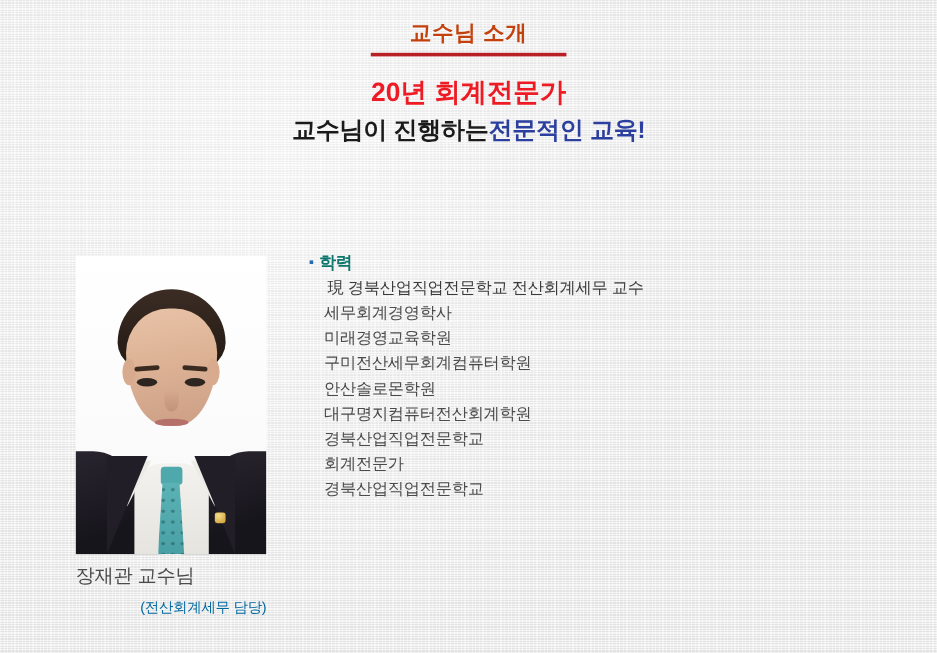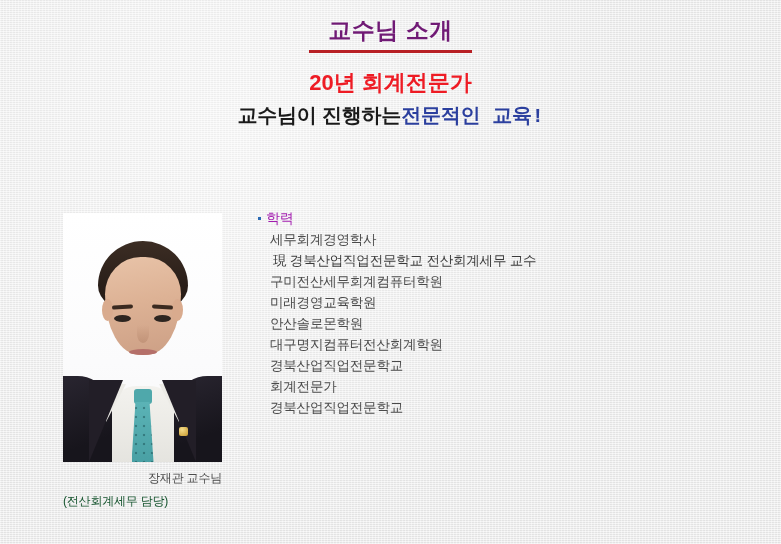--- a/index.html
+++ b/index.html
@@ -32,24 +32,24 @@
   .header {
     position: absolute;
     left: 0;
     top: 0;
     width: 781px;
     text-align: center;
   }
   .main-title {
     margin: 0;
     padding-top: 17px;
-    font-size: 23px;
+    font-size: 18px;
     font-weight: bold;
     letter-spacing: 0.5px;
-    color: #701a75;
+    color: #c2410c;
     line-height: 1.2;
     text-shadow: 0 1px 0 rgba(255,255,255,0.5);
   }
   .title-rule {
     width: 163px;
     height: 3px;
     margin: 5px auto 0 auto;
     background: #b82025;
   }
   .subtitle-red {
@@ -65,21 +65,20 @@
     margin: 0;
     padding-top: 7px;
     font-size: 20px;
     font-weight: bold;
     line-height: 1.25;
     color: #1a1a1a;
     letter-spacing: -0.2px;
   }
   .subtitle-mixed .accent {
     color: #2b3f9e;
-    font-family: Liberation Mono, monospace;
   }
 
   
   .photo-block {
     position: absolute;
     left: 63px;
     top: 213px;
     width: 159px;
   }
   .photo-frame {
@@ -274,51 +273,52 @@
     bottom: 26px;
     right: 34px;
     width: 9px;
     height: 9px;
     background: radial-gradient(circle at 35% 30%, #f6dd8a, #c79a2e);
     border-radius: 2px;
   }
   .photo-caption-name {
     margin: 0;
     padding-top: 9px;
-    text-align: right;
-    font-size: 12px;
+    text-align: left;
+    font-size: 16px;
     color: #4b4b4b;
     line-height: 1.3;
     letter-spacing: -0.2px;
   }
   .photo-caption-sub {
     margin: 0;
     padding-top: 7px;
-    text-align: left;
+    text-align: right;
     font-size: 12px;
-    color: #14532d;
+    color: #0369a1;
     line-height: 1.3;
     letter-spacing: -0.2px;
   }
 
   
   .info-block {
     position: absolute;
     left: 258px;
     top: 208px;
     width: 460px;
   }
   .info-section-title {
     margin: 0;
     font-size: 14px;
-    color: #a21caf;
+    color: #0f766e;
     line-height: 21px;
     letter-spacing: -0.2px;
     display: flex;
     align-items: center;
+    font-weight: bold;
   }
   .bullet-dot {
     display: inline-block;
     width: 3px;
     height: 3px;
     background: #2a6ab4;
     margin-right: 5px;
     flex: none;
   }
   .info-item {
@@ -378,24 +378,24 @@
   <p class="photo-caption-name">장재관 교수님</p>
   <p class="photo-caption-sub">(전산회계세무 담당)</p>
 </div>
 
 <div class="info-block">
 
   <p class="info-section-title">
     <span class="bullet-dot"></span>
     <span>학력</span>
   </p>
+  <p class="info-item emphasis">現 경북산업직업전문학교 전산회계세무 교수</p>
   <p class="info-item">세무회계경영학사</p>
-  <p class="info-item emphasis">現 경북산업직업전문학교 전산회계세무 교수</p>
-
+
+  <p class="info-item">미래경영교육학원</p>
   <p class="info-item">구미전산세무회계컴퓨터학원</p>
-  <p class="info-item">미래경영교육학원</p>
   <p class="info-item">안산솔로몬학원</p>
   <p class="info-item">대구명지컴퓨터전산회계학원</p>
   <p class="info-item">경북산업직업전문학교</p>
   <p class="info-item">회계전문가</p>
   <p class="info-item">경북산업직업전문학교</p>
 
 </div>
 
 </body></html>

